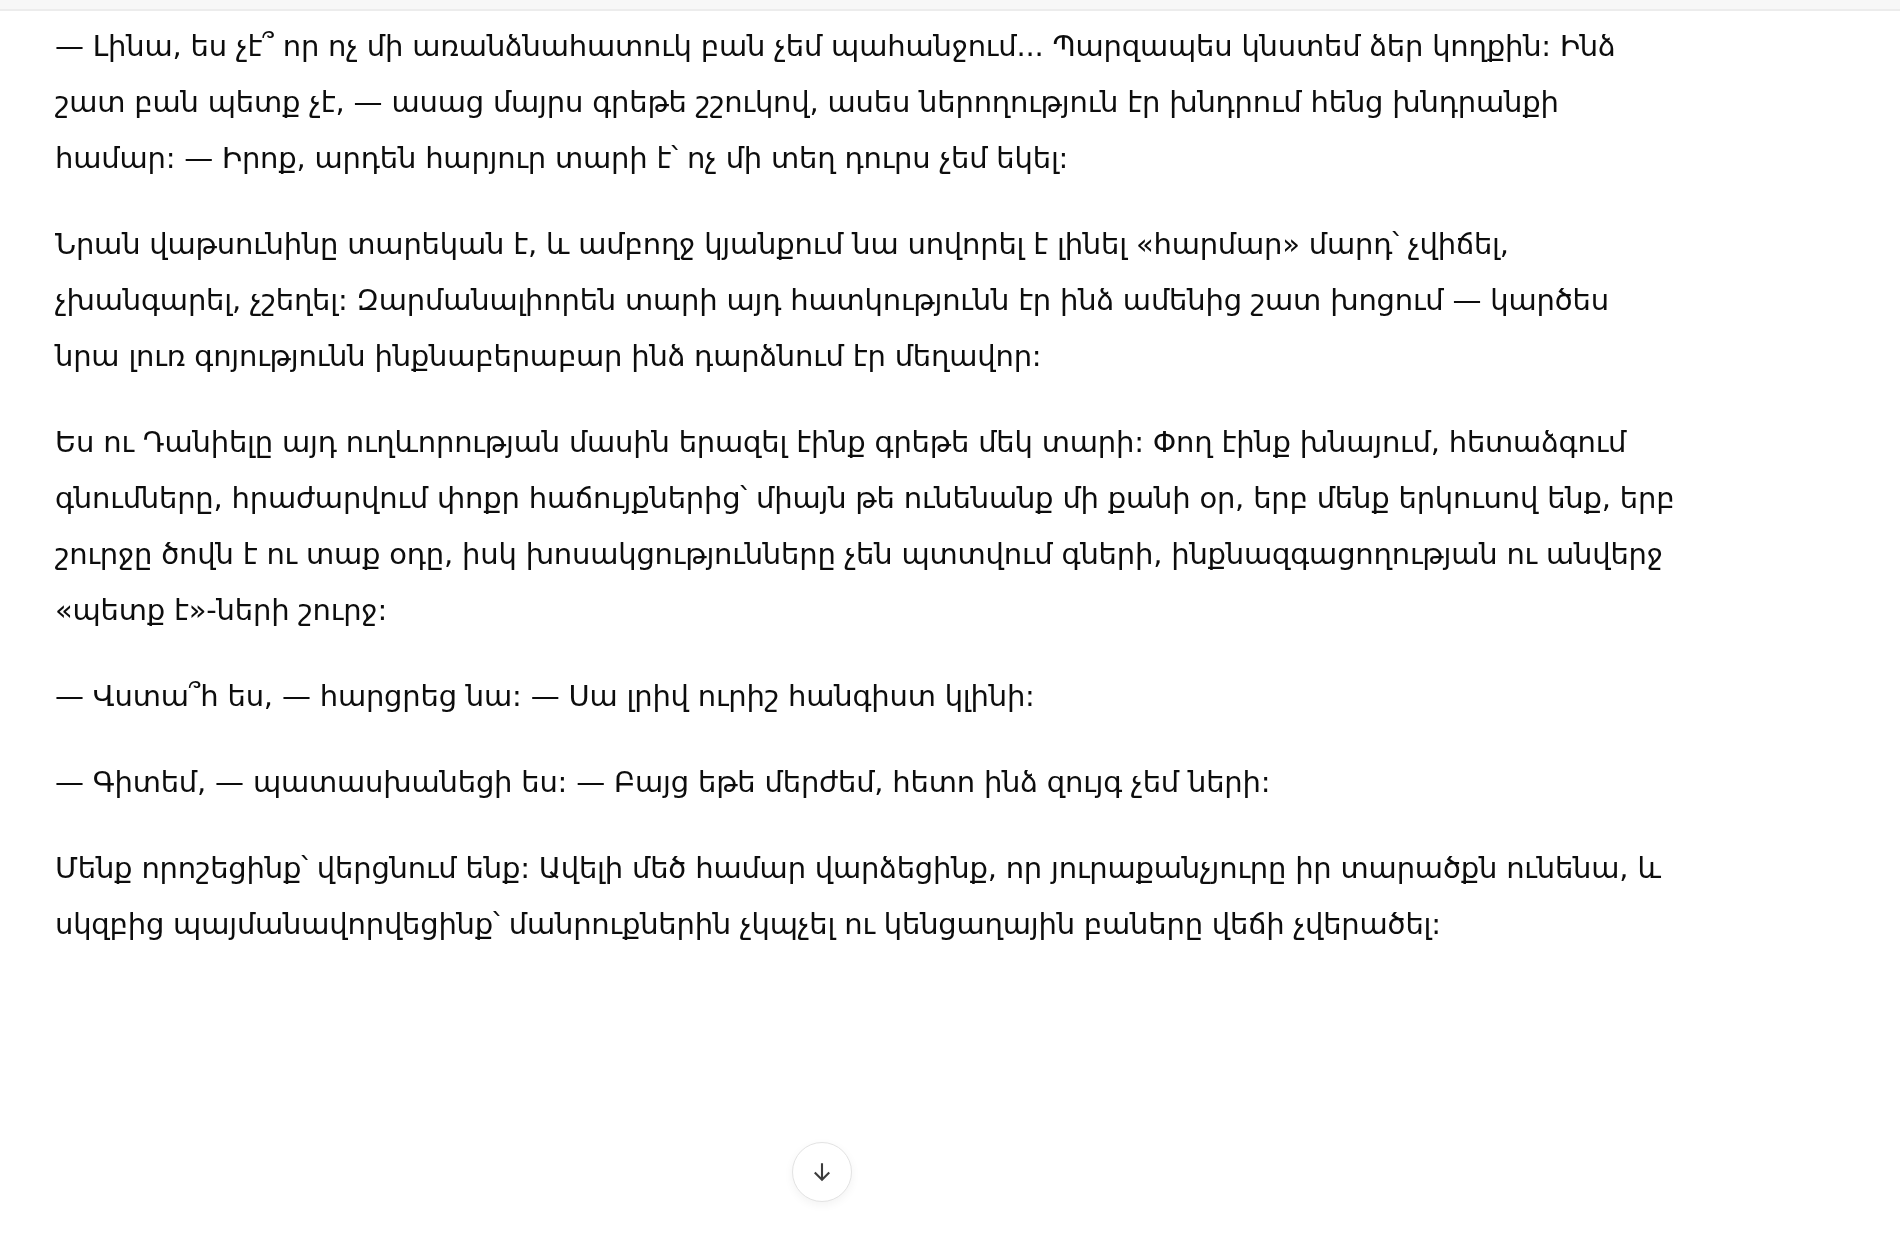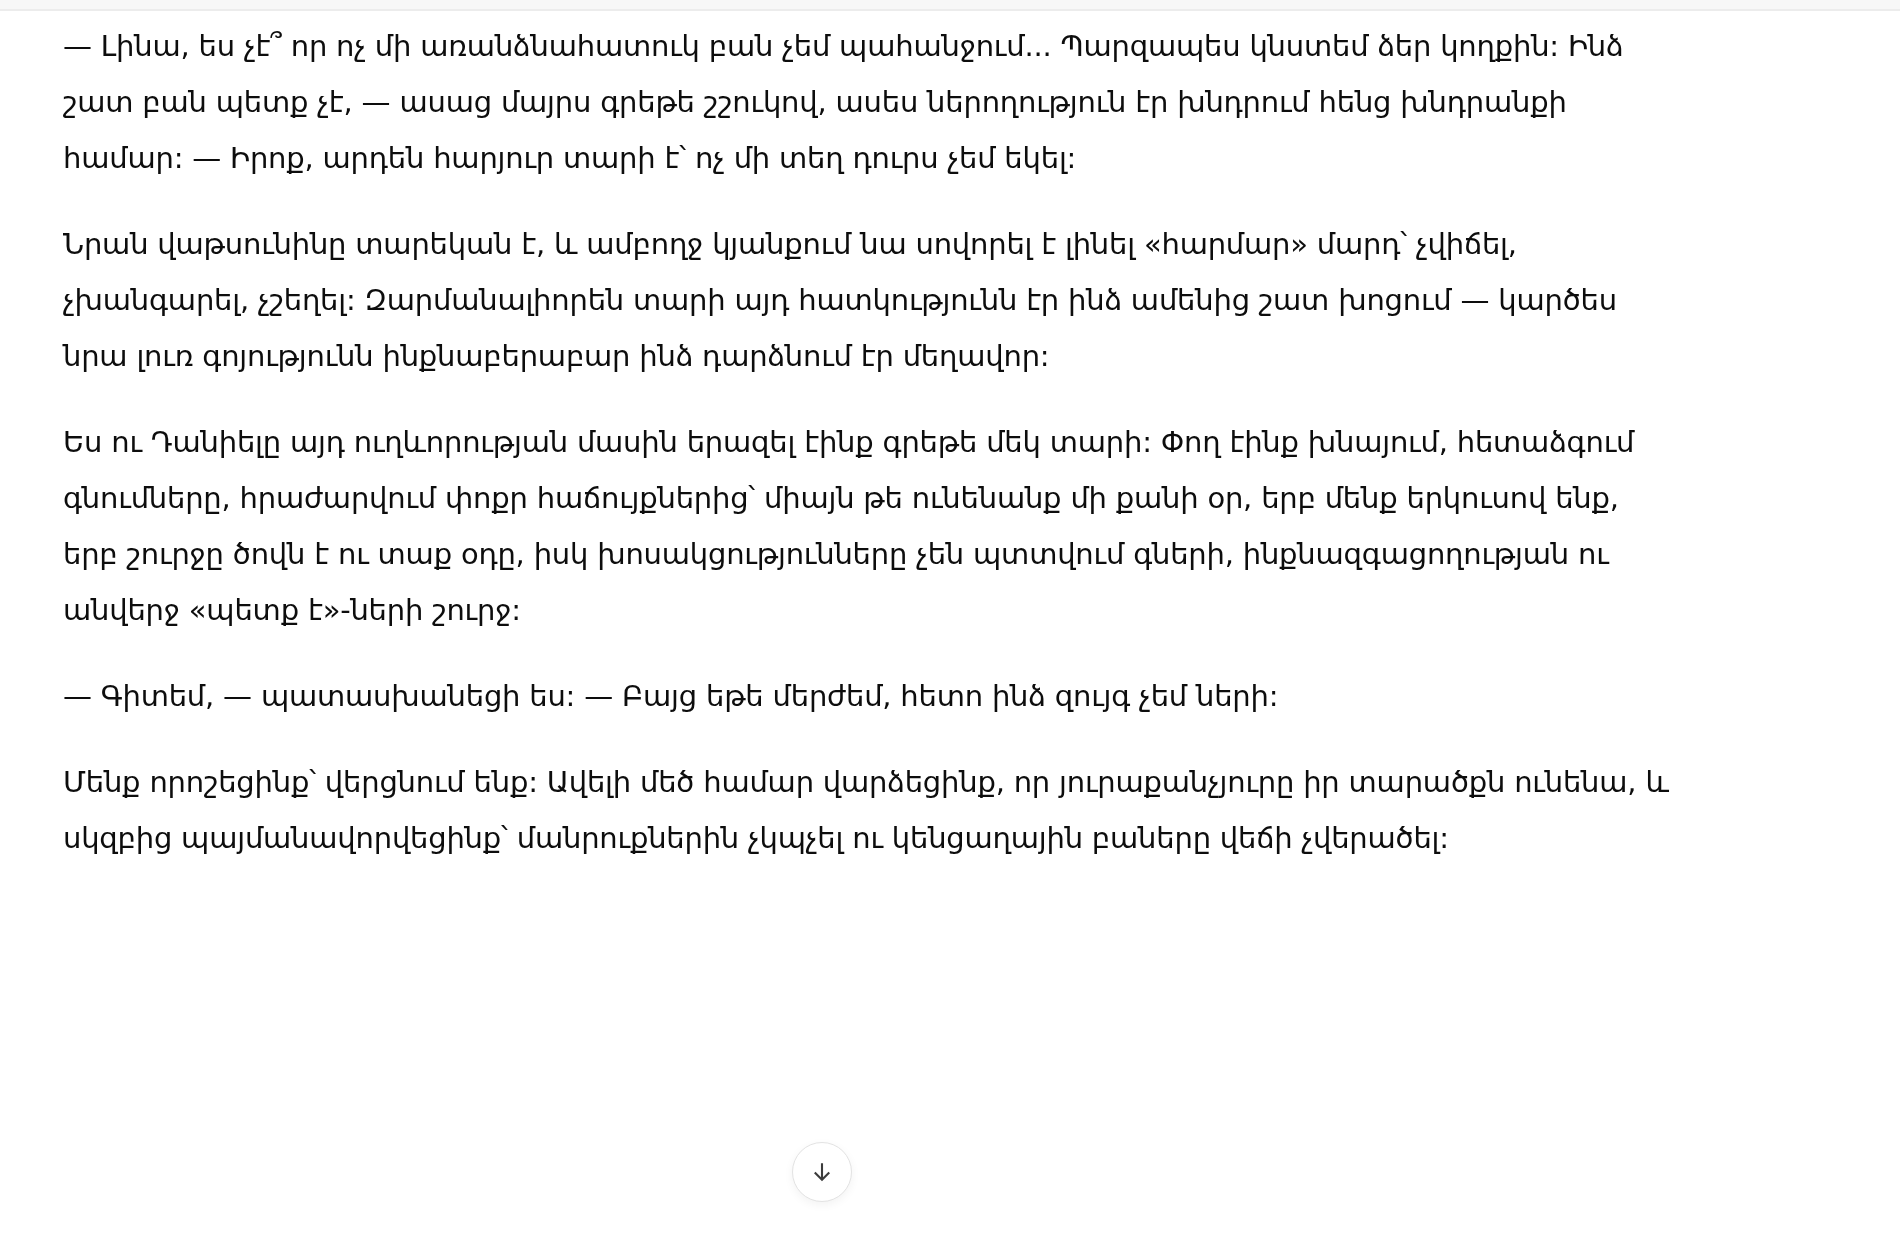--- a/index.html
+++ b/index.html
@@ -23,21 +23,21 @@
   .message-content {
     box-sizing: content-box;
     width: 1625px;
     padding: 7px 0 0 55px;
     font-size: 29px;
     line-height: 56px;
     letter-spacing: -0.2px;
     text-align: left;
   }
   .message-content p {
-    margin: 0 0 30px 8px;
+    margin: 0 0 30px 0;
   }
   .scroll-btn {
     position: absolute;
     left: 792px;
     top: 1142px;
     width: 60px;
     height: 60px;
     border-radius: 50%;
     background: #ffffff;
     border: 1px solid #e3e3e3;
@@ -54,20 +54,21 @@
 </style>
 </head>
 <body>
 
 <div class="top-strip"></div>
 
 <main class="message-content">
   <p>— Լինա, ես չէ՞ որ ոչ մի առանձնահատուկ բան չեմ պահանջում... Պարզապես կնստեմ ձեր կողքին: Ինձ շատ բան պետք չէ, — ասաց մայրս գրեթե շշուկով, ասես ներողություն էր խնդրում հենց խնդրանքի համար: — Իրոք, արդեն հարյուր տարի է՝ ոչ մի տեղ դուրս չեմ եկել:</p>
   <p>Նրան վաթսունինը տարեկան է, և ամբողջ կյանքում նա սովորել է լինել «հարմար» մարդ՝ չվիճել, չխանգարել, չշեղել: Զարմանալիորեն տարի այդ հատկությունն էր ինձ ամենից շատ խոցում — կարծես նրա լուռ գոյությունն ինքնաբերաբար ինձ դարձնում էր մեղավոր:</p>
   <p>Ես ու Դանիելը այդ ուղևորության մասին երազել էինք գրեթե մեկ տարի: Փող էինք խնայում, հետաձգում գնումները, հրաժարվում փոքր հաճույքներից՝ միայն թե ունենանք մի քանի օր, երբ մենք երկուսով ենք, երբ շուրջը ծովն է ու տաք օդը, իսկ խոսակցությունները չեն պտտվում գների, ինքնազգացողության ու անվերջ «պետք է»-ների շուրջ:</p>
+  <p>— Վստա՞հ ես, — հարցրեց նա: — Սա լրիվ ուրիշ հանգիստ կլինի:</p>
   <p>— Գիտեմ, — պատասխանեցի ես: — Բայց եթե մերժեմ, հետո ինձ զույգ չեմ ների:</p>
   <p>Մենք որոշեցինք՝ վերցնում ենք: Ավելի մեծ համար վարձեցինք, որ յուրաքանչյուրը իր տարածքն ունենա, և սկզբից պայմանավորվեցինք՝ մանրուքներին չկպչել ու կենցաղային բաները վեճի չվերածել:</p>
 </main>
 
 <button class="scroll-btn" aria-label="Scroll to bottom">
   <svg width="28" height="28" viewBox="0 0 24 24" fill="none">
     <path d="M12 4.5 V18.5 M5.8 12.4 L12 18.7 L18.2 12.4" stroke="#3c3c3c" stroke-width="1.8" fill="none" stroke-linecap="butt" stroke-linejoin="miter"></path>
   </svg>
 </button>
 

